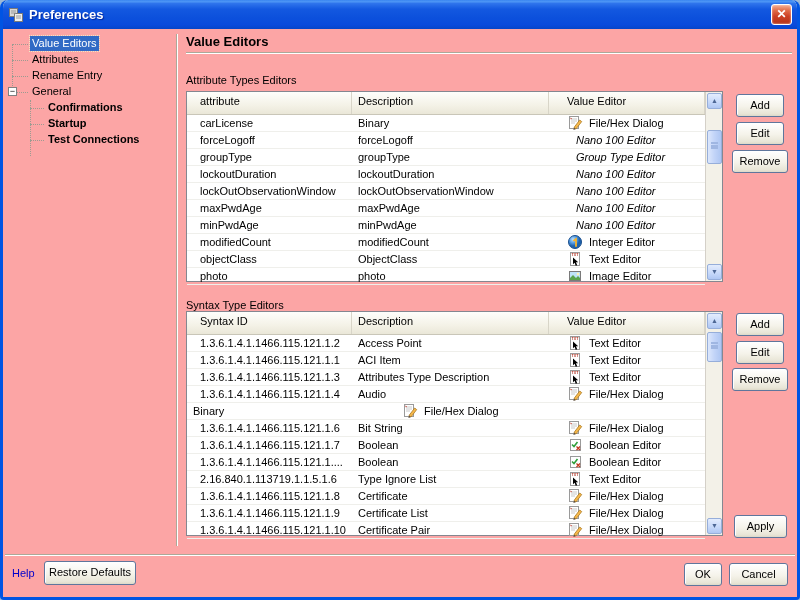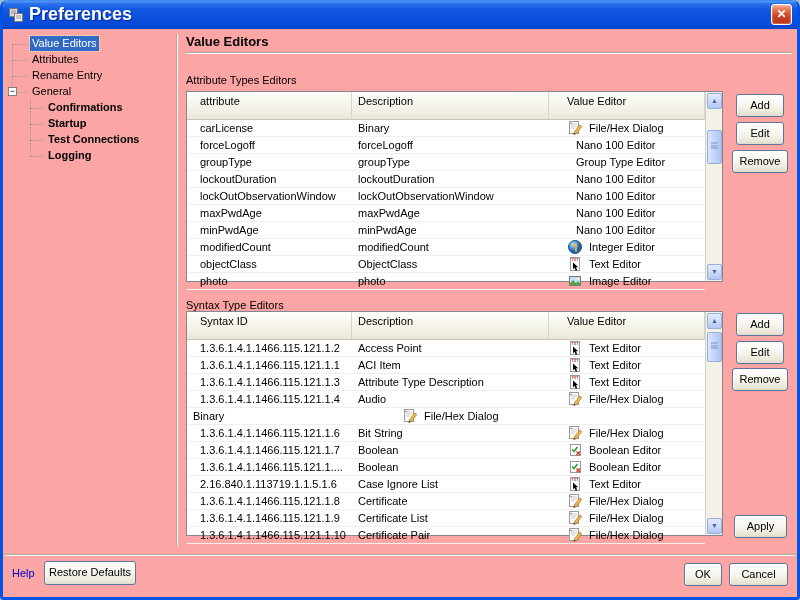--- a/index.html
+++ b/index.html
@@ -11,21 +11,21 @@
     font-family:"Liberation Sans",sans-serif;font-size:11px;color:#000;
     overflow:hidden;
   }
   
   .titlebar{
     height:29px;display:flex;align-items:center;gap:5px;padding:0 5px;
     border-radius:5px 5px 0 0;
     background:linear-gradient(180deg,#3A86F0 0%,#4E96F5 6%,#2E74EC 12%,#1358E0 32%,#0C50DC 62%,#0A4ADC 86%,#0645C8 100%);
   }
   .title-icon{width:16px;height:16px;flex:0 0 16px;}
-  .title-text{color:#fff;font-weight:bold;font-size:18px;text-shadow:1px 1px 1px #00259C;}
+  .title-text{color:#fff;font-weight:bold;font-size:13px;text-shadow:1px 1px 1px #00259C;}
   .close-btn{
     margin-left:auto;width:21px;height:21px;border:1px solid #fff;border-radius:3px;
     background:linear-gradient(180deg,#F4AE94 0%,#E06A47 30%,#CC4024 60%,#B33319 100%);
     color:#fff;font-weight:bold;font-size:12px;line-height:19px;text-align:center;
     box-shadow:inset 0 0 2px #FFD9CC;cursor:default;
   }
   .content{position:absolute;left:0;right:0;top:29px;bottom:0;background:#fca5a5;}
 
   
   .tree{position:absolute;left:5px;top:7px;width:165px;height:150px;}
@@ -51,31 +51,31 @@
   .hsep.heading{left:183px;top:23px;width:606px;}
   .hsep.footer{left:2px;top:525px;width:790px;}
   .section-label{position:absolute;left:183px;margin-top:11px;}
   .label-attr{top:34px;}
   .label-syntax{top:259px;}
 
   
   .table{position:absolute;background:#fff;border:1px solid #848790;}
   .t-attr{left:183px;top:62px;width:537px;height:191px;}
   .t-syntax{left:183px;top:282px;width:537px;height:225px;}
-  .thead{display:flex;height:28px;width:calc(100% - 17px);
+  .thead{display:flex;height:23px;width:calc(100% - 17px);
     background:linear-gradient(180deg,#FEFEFB 0%,#F4F2E7 60%,#EAE7D8 100%);
     border-bottom:1px solid #C9C6B8;}
   .th{padding:3px 4px 0 6px;border-right:1px solid #D8D5C8;color:#000;white-space:nowrap;overflow:hidden;}
   .tbody{width:calc(100% - 17px);}
   .tr{display:flex;height:17px;border-bottom:1px solid #EFEFEB;align-items:flex-end;}
   .td{white-space:nowrap;overflow:hidden;height:100%;display:flex;align-items:center;}
   .c1{width:165px;padding-left:13px;}
   .c2{width:197px;padding-left:6px;}
   .c3{flex:1;padding-left:18px;gap:6px;}
-  .c3.no-icon{padding-left:27px;}
+  .c3.no-icon{padding-left:27px;font-style:italic;}
   .cell-icon{width:16px;height:16px;flex:0 0 16px;}
   .cell-icon svg{display:block;}
 
   
   .vscroll{position:absolute;top:0;right:0;bottom:0;width:17px;background:#F3F1E8;border-left:1px solid #D4D0C8;}
   .sb-btn{position:absolute;left:1px;width:15px;height:16px;border:1px solid #96AEDA;border-radius:2px;
     background:linear-gradient(180deg,#E3ECFD 0%,#C6D8F9 60%,#AFC7F3 100%);
     color:#4D6795;font-size:7px;line-height:14px;text-align:center;}
   .sb-up{top:1px;} .sb-down{bottom:1px;}
   .sb-thumb{position:absolute;left:1px;width:15px;border:1px solid #96AEDA;border-radius:2px;
@@ -123,21 +123,20 @@
     <div class="tree">
       <div class="tree-vline root"></div>
       <div class="tree-vline children"></div>
     <div class="tree-item"><span class="tree-label selected">Value Editors</span></div>
         <div class="tree-item"><span class="tree-label">Attributes</span></div>
         <div class="tree-item"><span class="tree-label">Rename Entry</span></div>
         <div class="tree-item"><span class="expander">−</span><span class="tree-label">General</span></div>
         <div class="tree-item child"><span class="tree-label">Confirmations</span></div>
         <div class="tree-item child"><span class="tree-label">Startup</span></div>
         <div class="tree-item child"><span class="tree-label">Test Connections</span></div>
-        <div class="tree-item child"><span class="tree-label">Logging</span></div>
       </div>
     <div class="vsep"></div>
 
     <div class="page-title">Value Editors</div>
     <div class="hsep heading"></div>
 
     <div class="section-label label-attr">Attribute Types Editors</div>
 
     <div class="table t-attr">
       <div class="thead">
@@ -297,21 +296,21 @@
                   <rect x="3.5" y="1.5" width="9" height="13" fill="#FFFFFF" stroke="#9A9A9A"></rect>
                   <text x="4.6" y="5.4" font-size="3.6" font-family="sans-serif" fill="#B03020" font-weight="bold">TXT</text>
                   <path d="M6 6.5 L11.2 11.2 L9 11.2 L10.2 14.2 L8.7 14.7 L7.6 11.8 L6 13.2 Z" fill="#000"></path>
                 </svg>
               </span>
               <span>Text Editor</span>
             </div>
           </div>
           <div class="tr">
             <div class="td c1">1.3.6.1.4.1.1466.115.121.1.3</div>
-            <div class="td c2">Attribute Type Description</div>
+            <div class="td c2">Attributes Type Description</div>
             <div class="td c3">
               <span class="cell-icon">
                 <svg width="16" height="16" viewBox="0 0 16 16">
                   <rect x="3.5" y="1.5" width="9" height="13" fill="#FFFFFF" stroke="#9A9A9A"></rect>
                   <text x="4.6" y="5.4" font-size="3.6" font-family="sans-serif" fill="#B03020" font-weight="bold">TXT</text>
                   <path d="M6 6.5 L11.2 11.2 L9 11.2 L10.2 14.2 L8.7 14.7 L7.6 11.8 L6 13.2 Z" fill="#000"></path>
                 </svg>
               </span>
               <span>Text Editor</span>
             </div>
@@ -386,21 +385,21 @@
                   <rect x="3.5" y="2.5" width="10" height="11" fill="#FFFFFF" stroke="#9A9A9A"></rect>
                   <path d="M5 7.5l2 2L10.5 5" stroke="#2E9E3A" stroke-width="1.6" fill="none"></path>
                   <path d="M9.5 9.5l3.5 3.5M13 9.5l-3.5 3.5" stroke="#C23B22" stroke-width="1.3"></path>
                 </svg>
               </span>
               <span>Boolean Editor</span>
             </div>
           </div>
           <div class="tr">
             <div class="td c1">2.16.840.1.113719.1.1.5.1.6</div>
-            <div class="td c2">Case Ignore List</div>
+            <div class="td c2">Type Ignore List</div>
             <div class="td c3">
               <span class="cell-icon">
                 <svg width="16" height="16" viewBox="0 0 16 16">
                   <rect x="3.5" y="1.5" width="9" height="13" fill="#FFFFFF" stroke="#9A9A9A"></rect>
                   <text x="4.6" y="5.4" font-size="3.6" font-family="sans-serif" fill="#B03020" font-weight="bold">TXT</text>
                   <path d="M6 6.5 L11.2 11.2 L9 11.2 L10.2 14.2 L8.7 14.7 L7.6 11.8 L6 13.2 Z" fill="#000"></path>
                 </svg>
               </span>
               <span>Text Editor</span>
             </div>

